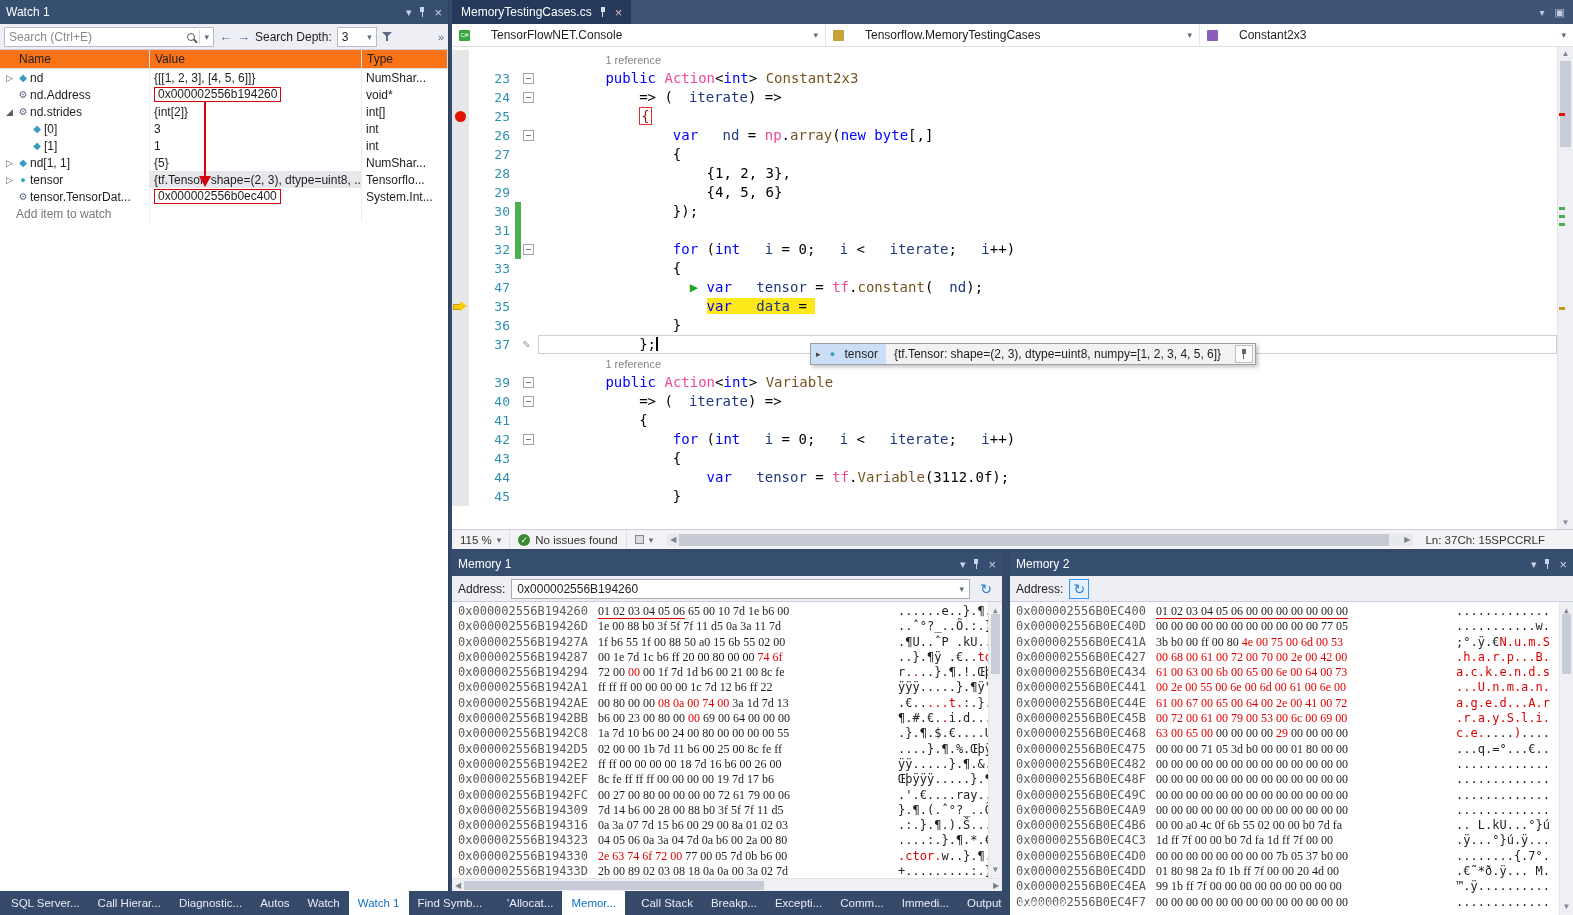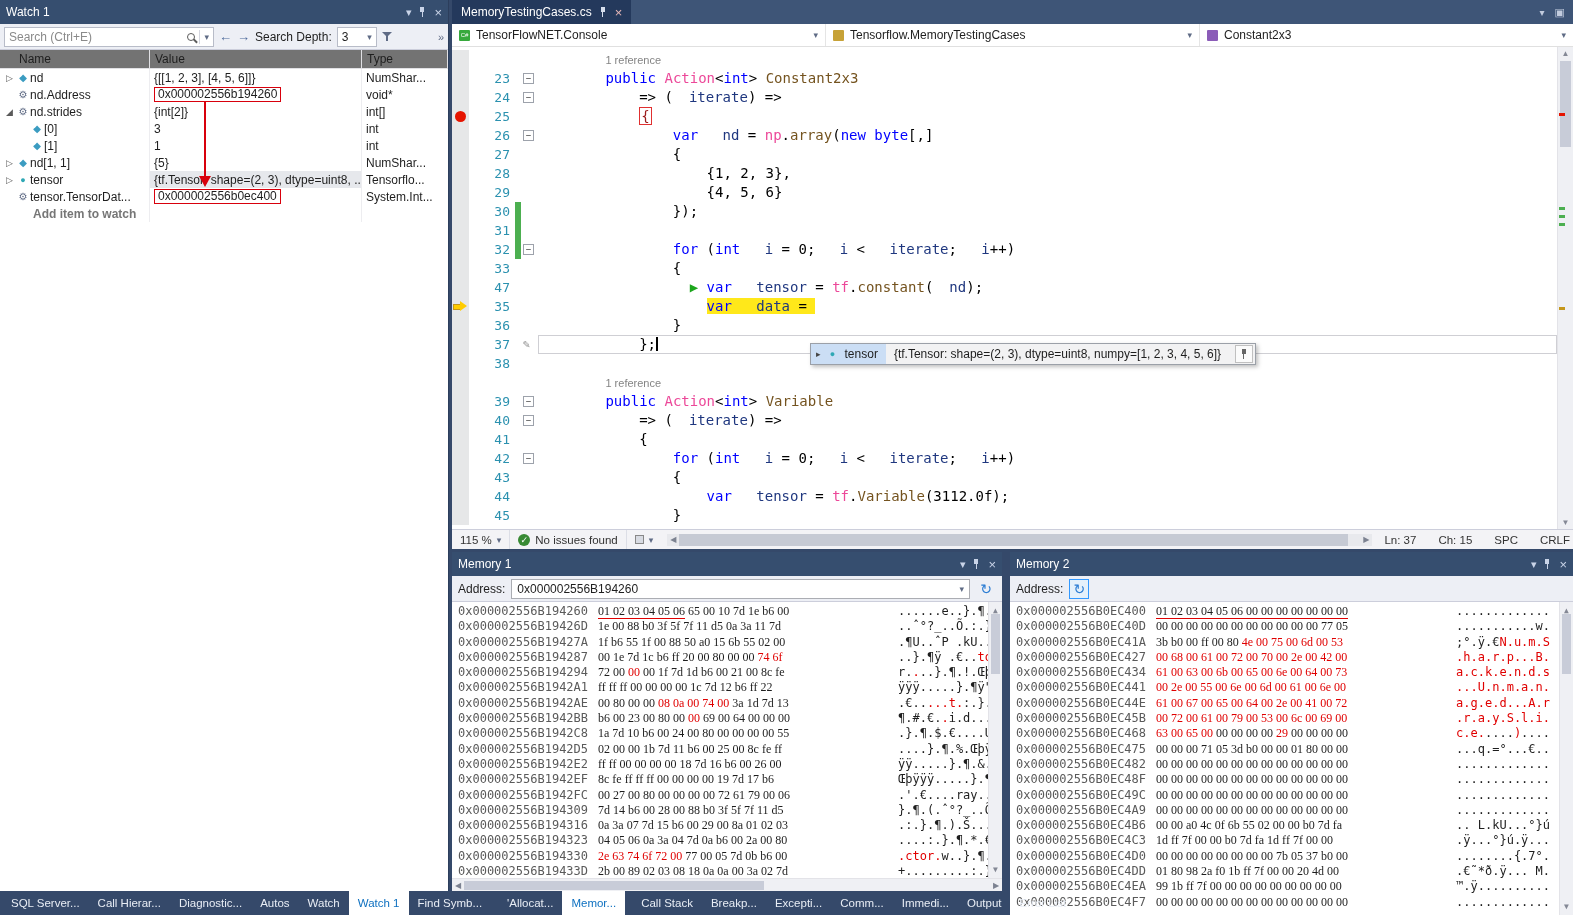--- a/index.html
+++ b/index.html
@@ -24,21 +24,21 @@
   .vsep { width:1px; height:14px; background:#D5D7E0; }
   .navarr { color:#4f6b9c; font-size:13px; }
   .depth-select { width:40px; height:20px; border:1px solid #B8BCC8; background:#fff; display:flex; align-items:center; padding:0 4px; gap:4px; }
   .depth-select .dv { flex:1; }
   .chev { color:#5f6b85; font-size:9px; }
   .funnel { width:10px; height:11px; position:relative; flex:none; }
   .funnel::before { content:""; position:absolute; left:0; top:1px; border-left:5px solid transparent; border-right:5px solid transparent; border-top:5px solid #5f6b85; }
   .funnel::after { content:""; position:absolute; left:4px; top:5px; width:2px; height:5px; background:#5f6b85; }
   .ovf { margin-left:auto; color:#5f6b85; font-size:11px; }
 
-  .grid-header { display:flex; height:19px; background:#737373; border-bottom:1px solid #E0E0E4; font-size:12px; flex:none; }
+  .grid-header { display:flex; height:19px; background:#f97316; border-bottom:1px solid #E0E0E4; font-size:12px; flex:none; }
   .gh-cell { display:flex; align-items:center; padding-left:5px; border-right:1px solid #E0E0E4; }
   .gh-name { width:150px; padding-left:19px; }
   .gh-value { width:212px; }
   .gh-type { flex:1; }
 
   .watch-rows { position:relative; flex:none; }
   .w-row { display:flex; height:17px; font-size:12px; align-items:center; }
   .w-cell { height:100%; display:flex; align-items:center; overflow:hidden; white-space:nowrap; }
   .w-name { width:150px; border-right:1px solid #EDEDF0; }
   .w-value { width:212px; border-right:1px solid #EDEDF0; padding-left:4px; }
@@ -53,21 +53,21 @@
   .w-value.shade { background:#E6E8EC; }
   .arrow-svg { position:absolute; left:0; top:0; pointer-events:none; }
 
   
   .editor-panel { position:absolute; left:452px; top:0; width:1121px; height:549px; background:#fff; }
   .doc-tabbar { height:24px; background:#3E5577; display:flex; align-items:stretch; }
   .doc-tab { background:#24395C; color:#fff; font-size:12px; display:flex; align-items:center; padding:0 9px; gap:7px; }
   .doc-tab .pin { color:#D6DEEC; margin-left:0; }
   .tb-right { margin-left:auto; display:flex; align-items:center; gap:10px; padding-right:8px; color:#C2CCDE; font-size:10px; }
   .nav-bar { height:23px; background:#fff; border-bottom:1px solid #E0E0E0; display:flex; }
-  .nav-sec { flex:1; display:flex; align-items:center; gap:6px; padding:0 7px; border-right:1px solid #E5E5E5; font-size:12px; }
+  .nav-sec { flex:1; display:flex; align-items:center; gap:21px; padding:0 7px; border-right:1px solid #E5E5E5; font-size:12px; }
   .nav-sec .chev { margin-left:auto; }
   .nic { width:11px; height:11px; flex:none; border-radius:1px; color:#fff; font-size:6px; display:flex; align-items:center; justify-content:center; }
   .nic-proj { background:#37A93C; }
   .nic-class { background:#C7A237; }
   .nic-method { background:#8B5CB8; }
 
   .code-area { position:absolute; left:0; top:47px; right:16px; bottom:20px; overflow:hidden; background:#fff; padding-top:3px; }
   .code-row { display:flex; height:19px; line-height:19px; font-family:"DejaVu Sans Mono",monospace; font-size:14px; }
   .c-margin { width:17px; background:#E6E7E8; position:relative; flex:none; }
   .bp-dot { position:absolute; left:3px; top:4px; width:11px; height:11px; border-radius:50%; background:#E51400; }
@@ -105,21 +105,21 @@
   .smark { position:absolute; left:1px; width:6px; height:3px; }
 
   .ed-status { position:absolute; left:0; right:0; bottom:0; height:20px; background:#F3F3F6; border-top:1px solid #CCCEDB; display:flex; align-items:center; font-size:11.5px; color:#333; }
   .es-item { display:flex; align-items:center; gap:5px; padding:0 8px; height:100%; }
   .es-sep { width:1px; height:100%; background:#DCDEE6; }
   .okdot { width:12px; height:12px; border-radius:50%; background:#388A34; color:#fff; font-size:9px; line-height:12px; text-align:center; }
   .sqic { width:9px; height:9px; border:1px solid #888; background:#D8DBE2; }
   .hscroll { flex:1; height:12px; background:#E8E9ED; margin:0 6px; position:relative; display:flex; align-items:center; }
   .hscroll .harr { color:#7C8291; font-size:8px; width:12px; text-align:center; flex:none; }
   .hscroll .hthumb { flex:1; height:12px; background:#C6CAD4; margin-right:12px; }
-  .es-right { display:flex; gap:22px; padding:0 3px 0 6px;align-items:center; }
+  .es-right { display:flex; padding:0 28px 0 6px;align-items:center; }
 
   
   .mem-panel { position:absolute; background:#fff; display:flex; flex-direction:column; }
   #mem1 { left:452px; top:552px; width:550px; height:339px; }
   #mem2 { left:1010px; top:552px; width:563px; height:363px; }
   .mem-toolbar { height:26px; background:#EDEFF5; border-bottom:1px solid #CCCEDB; display:flex; align-items:center; gap:6px; padding:0 6px; font-size:12px; flex:none; }
   .mem-input { flex:1; height:20px; border:1px solid #ABADB3; background:#fff; display:flex; align-items:center; padding:0 5px; gap:4px; }
   .mem-input .mv { flex:1; white-space:nowrap; overflow:hidden; }
   .mem-input.focused { border-color:#3399FF; }
   .refresh { width:20px; height:20px; display:flex; align-items:center; justify-content:center; color:#2B7CD3; font-size:14px; flex:none; }
@@ -258,21 +258,21 @@
           <span class="exp"></span>
           <span class="wic wic-wrench">⚙</span>
           <span>tensor.TensorDat...</span>
         </div>
         <div class="w-cell w-value">
           <span class="vbox">0x000002556b0ec400</span>
         </div>
         <div class="w-cell w-type">System.Int...</div>
       </div>
       <div class="w-row">
-        <div class="w-cell w-name" style="padding-left: 20px; font-weight: bold;">
+        <div class="w-cell w-name" style="padding-left: 3px;">
           <span class="exp"></span>
           <span class="ghost">Add item to watch</span>
         </div>
         <div class="w-cell w-value"></div>
         <div class="w-cell w-type"></div>
       </div>
     </div>
   <svg class="arrow-svg" width="449" height="891">
     <line x1="205" y1="102" x2="205" y2="176" stroke="#D8000C" stroke-width="2"></line>
     <polygon points="199,176 211,176 205,187" fill="#D8000C"></polygon>
@@ -430,27 +430,20 @@
           <div class="c-chg"></div>
           <div class="c-fold"></div>
           <div class="c-body"><span>                </span><span class="tk-pl">}</span></div>
         </div>
         <div class="code-row caretline">
           <div class="c-margin"></div>
           <div class="c-numcol">37<span class="pencil">✎</span></div>
           <div class="c-chg"></div>
           <div class="c-fold"></div>
           <div class="c-body"><span>            </span><span class="tk-pl">};</span><span class="caret"></span></div>
-        </div>
-        <div class="code-row">
-          <div class="c-margin"></div>
-          <div class="c-numcol">38</div>
-          <div class="c-chg"></div>
-          <div class="c-fold"></div>
-          <div class="c-body"><span></span></div>
         </div>
         <div class="code-row">
           <div class="c-margin"></div>
           <div class="c-numcol"></div>
           <div class="c-chg"></div>
           <div class="c-fold"></div>
           <div class="c-body"><span>        </span><span class="lens">1 reference</span></div>
         </div>
         <div class="code-row">
           <div class="c-margin"></div>

